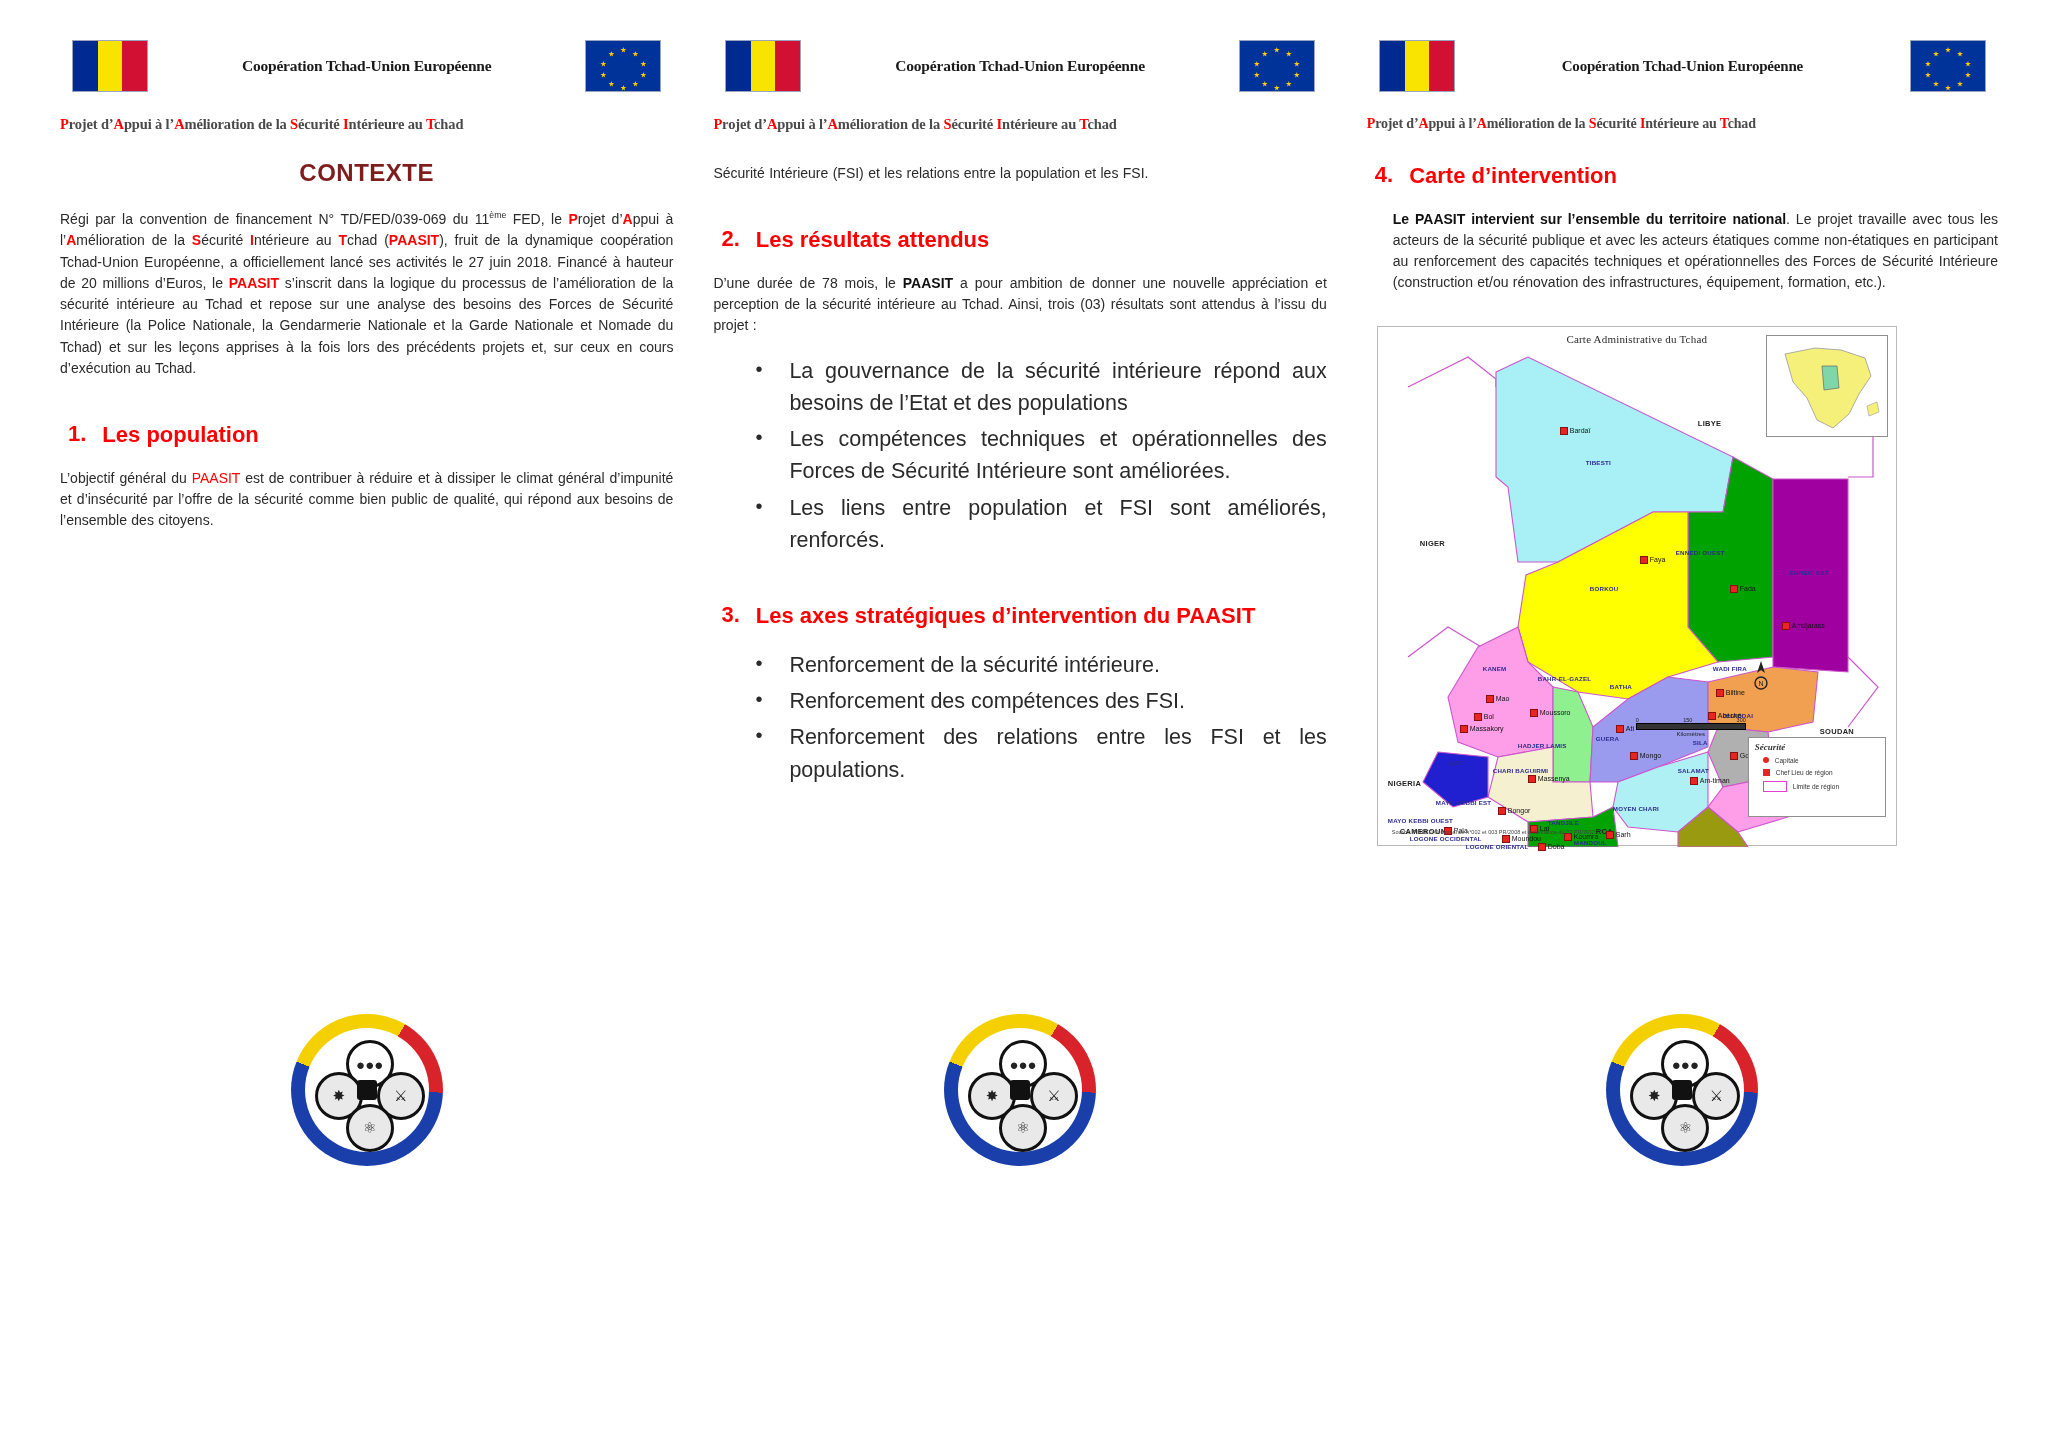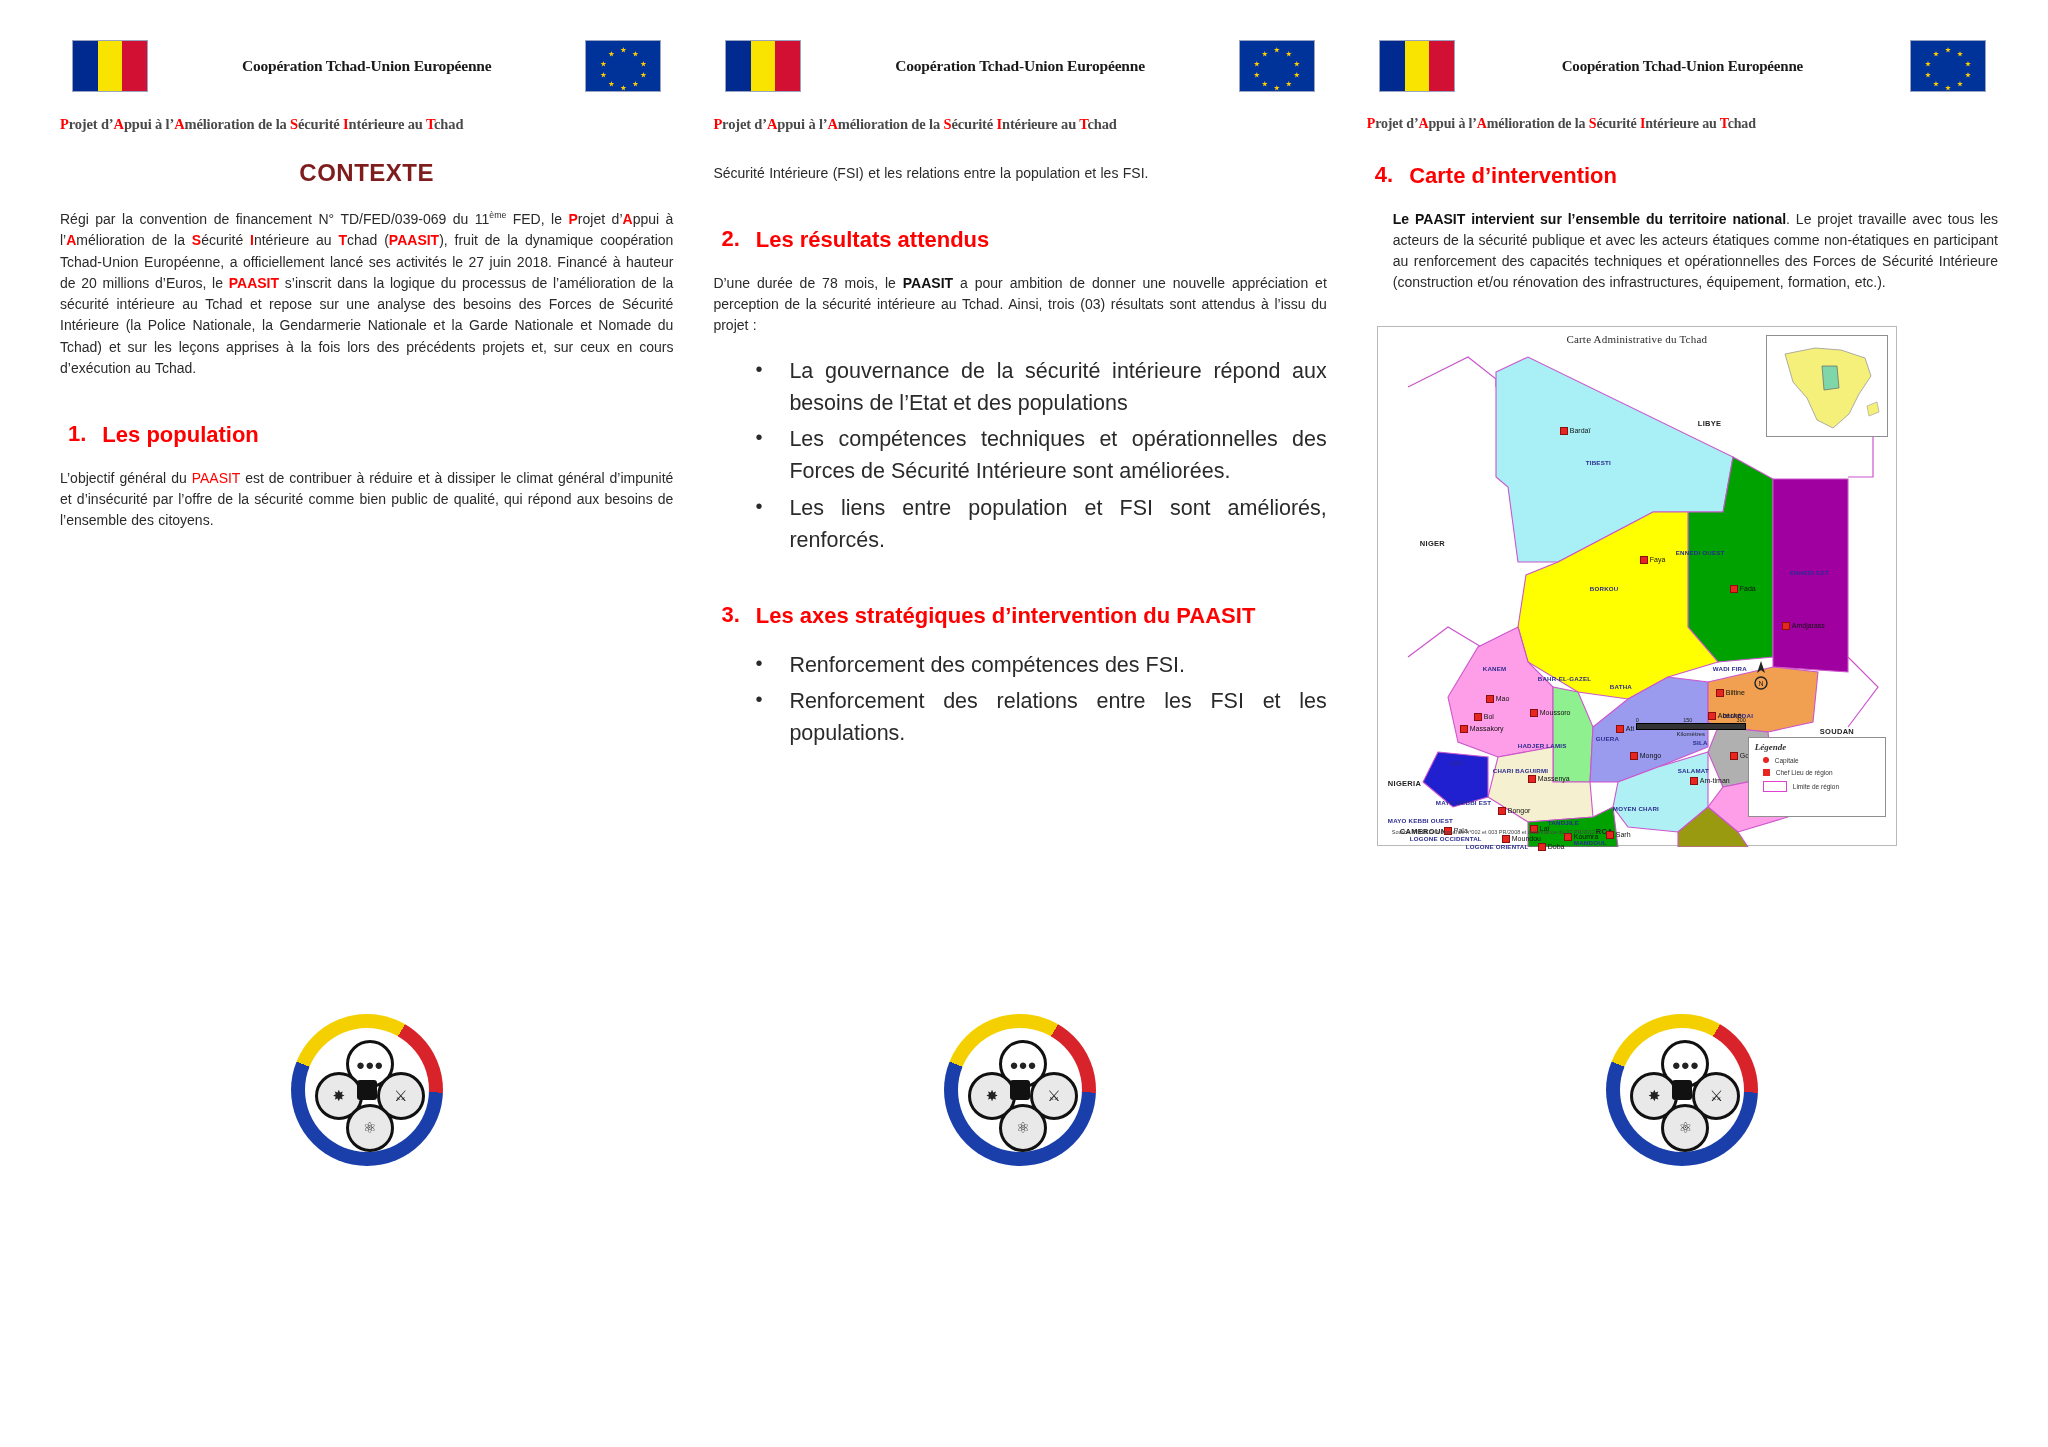--- a/index.html
+++ b/index.html
@@ -403,20 +403,21 @@
       <li>Les compétences techniques et opérationnelles des Forces de Sécurité Intérieure sont améliorées.</li>
       <li>Les liens entre population et FSI sont améliorés, renforcés.</li>
     </ul>
 
     <h2 class="section">
       <span class="num">3.</span>
       <span class="txt">Les axes stratégiques d’intervention du PAASIT</span>
     </h2>
 
     <ul class="bullets">
+      <li>Renforcement de la sécurité intérieure.</li>
       <li>Renforcement des compétences des FSI.</li>
       <li>Renforcement des relations entre les FSI et les populations.</li>
     </ul>
 
     <div class="logo-area">
       <div class="logo">
         <div class="inner">
           <div class="emblem em-top">●●●</div>
           <div class="emblem em-left">✸</div>
           <div class="emblem em-right">⚔</div>
@@ -634,21 +635,21 @@
         <div class="ticks">
           <span>0</span>
           <span>150</span>
           <span>300</span>
         </div>
         <div class="bar"></div>
         <div>Kilomètres</div>
       </div>
 
       <div class="map-legend">
-        <div class="lg-title">Légende</div>
+        <div class="lg-title">Sécurité</div>
         <div class="lg-row">
             <span class="lg-dot"></span>
             <span>Capitale</span>
           </div>
         <div class="lg-row">
             <span class="lg-sq"></span>
             <span>Chef Lieu de région</span>
           </div>
         <div class="lg-row">
             <span class="lg-box"></span>

